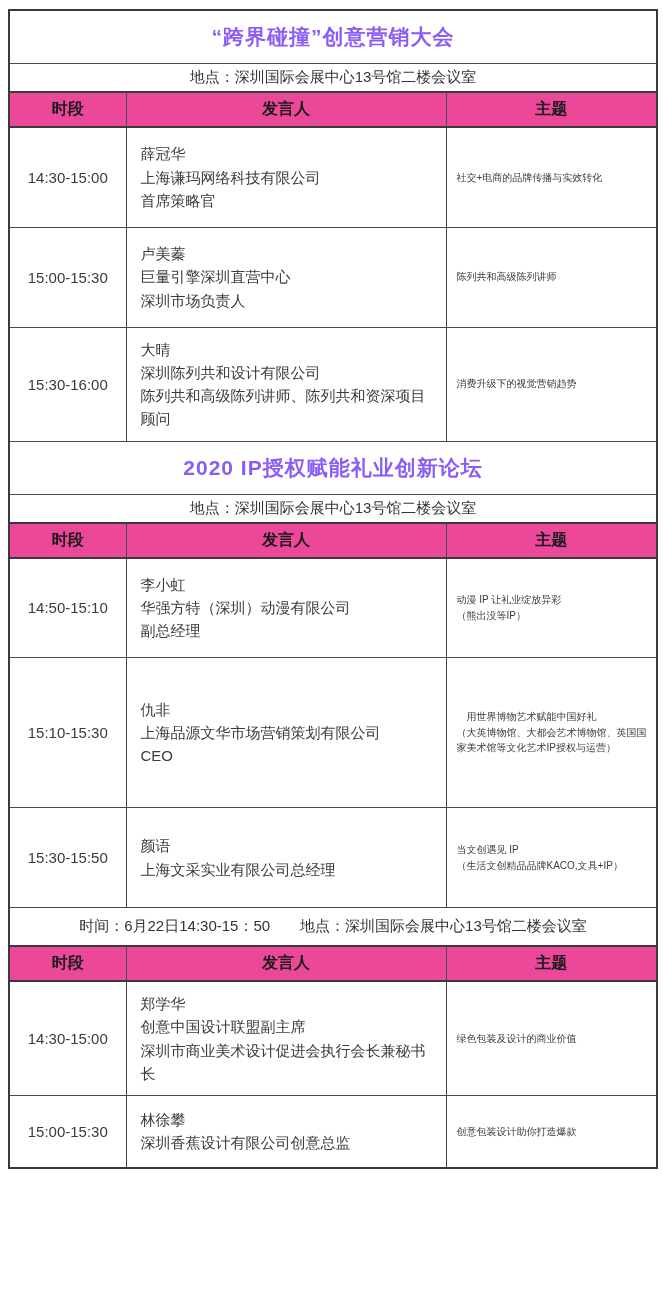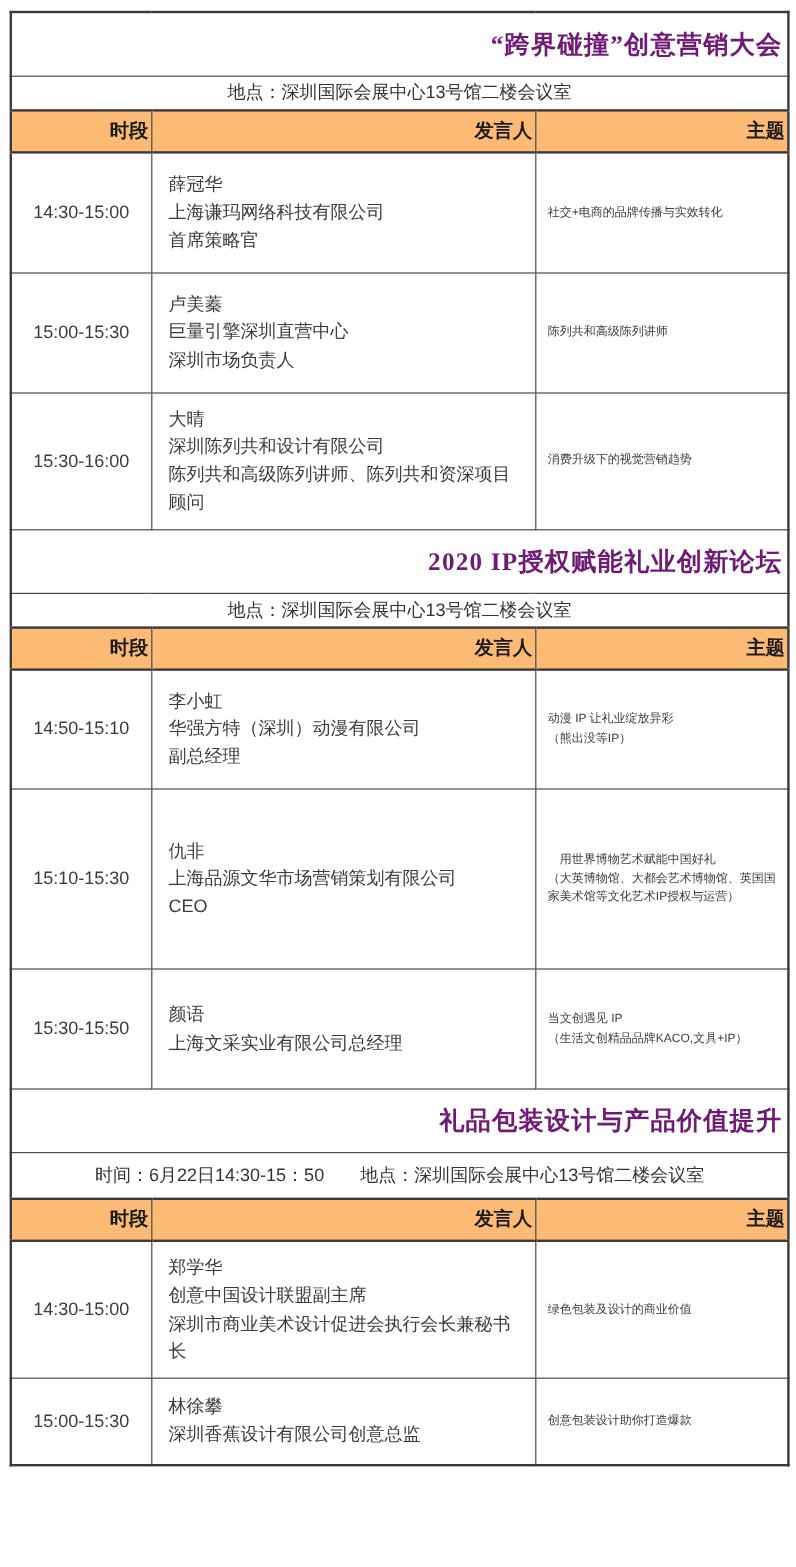--- a/index.html
+++ b/index.html
@@ -18,38 +18,38 @@
   }
   col.c-time{width:117px;}
   col.c-speaker{width:320px;}
   col.c-topic{width:211px;}
   td{
     border:1px solid #4a4a4a;
     box-sizing:border-box;
     vertical-align:middle;
   }
   td.title{
-    text-align:right;
+    text-align:center;
     font-weight:bold;
-    color:#701a75;
+    color:#8b5cf6;
     font-size:21px;
     padding:12px 4px;
     letter-spacing:1px;
-    font-family:Liberation Serif, serif;
+    font-family:Liberation Sans, sans-serif;
   }
   td.info{
     text-align:center;
     font-size:15px;
     color:#333333;
     padding:4px 4px;
   }
   tr.head td{
-    background:#fdba74;
+    background:#ec4899;
     font-weight:bold;
-    text-align:right;
+    text-align:center;
     font-size:16px;
     color:#1a1a1a;
     padding:6px 2px;
     border-top:2px solid #3a3a3a;
     border-bottom:2px solid #3a3a3a;
   }
   td.time{
     text-align:center;
     font-size:15px;
     padding:8px 2px;
@@ -145,23 +145,20 @@
       </tr>
       <tr class="r3">
         <td class="time">15:30-15:50</td>
         <td class="speaker">颜语
 上海文采实业有限公司总经理</td>
         <td class="topic">当文创遇见 IP
 （生活文创精品品牌KACO,文具+IP）</td>
       </tr>
 
       <tr>
-        <td colspan="3" class="title">礼品包装设计与产品价值提升</td>
-      </tr>
-      <tr>
         <td colspan="3" class="info" style="padding:9px 4px;margin-left:40px;">时间：6月22日14:30-15：50　　地点：深圳国际会展中心13号馆二楼会议室</td>
       </tr>
       <tr class="head">
         <td>时段</td>
         <td>发言人</td>
         <td>主题</td>
       </tr>
       <tr class="r3">
         <td class="time">14:30-15:00</td>
         <td class="speaker">郑学华

